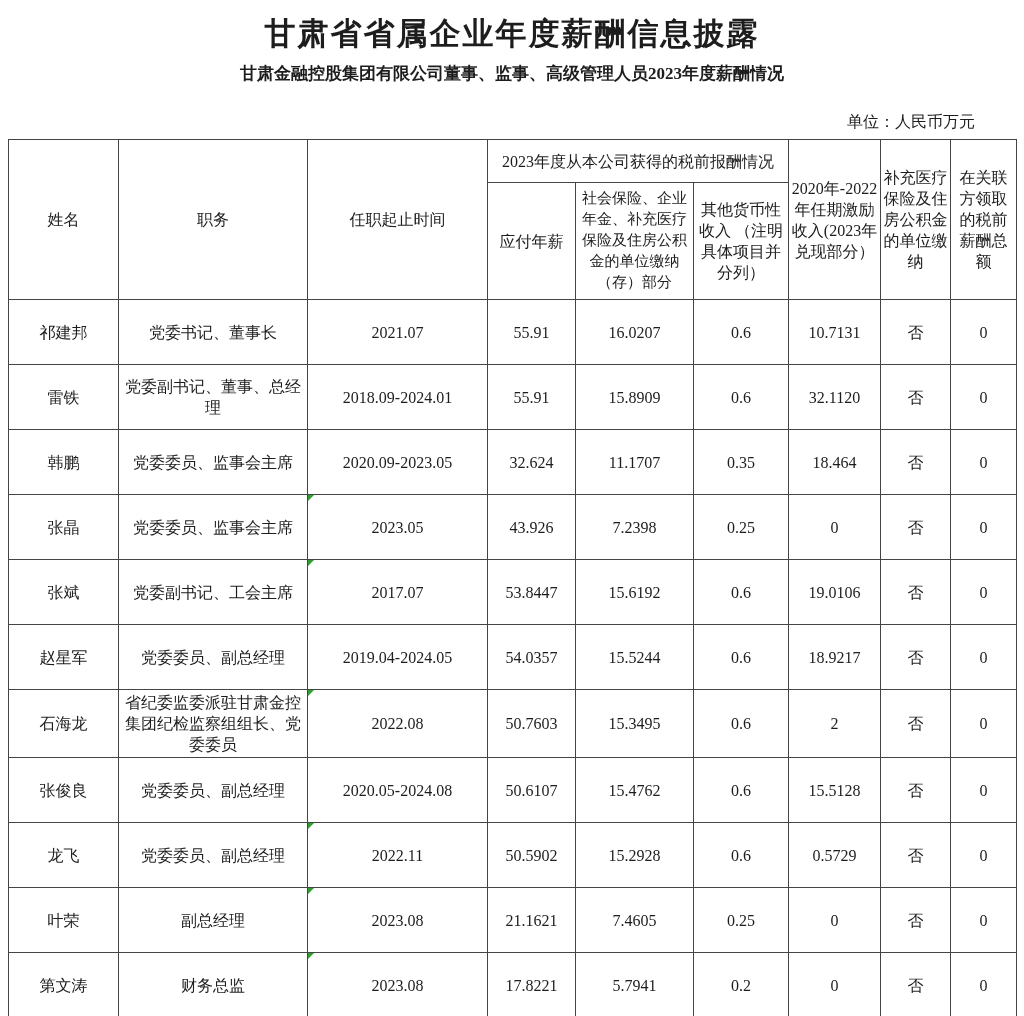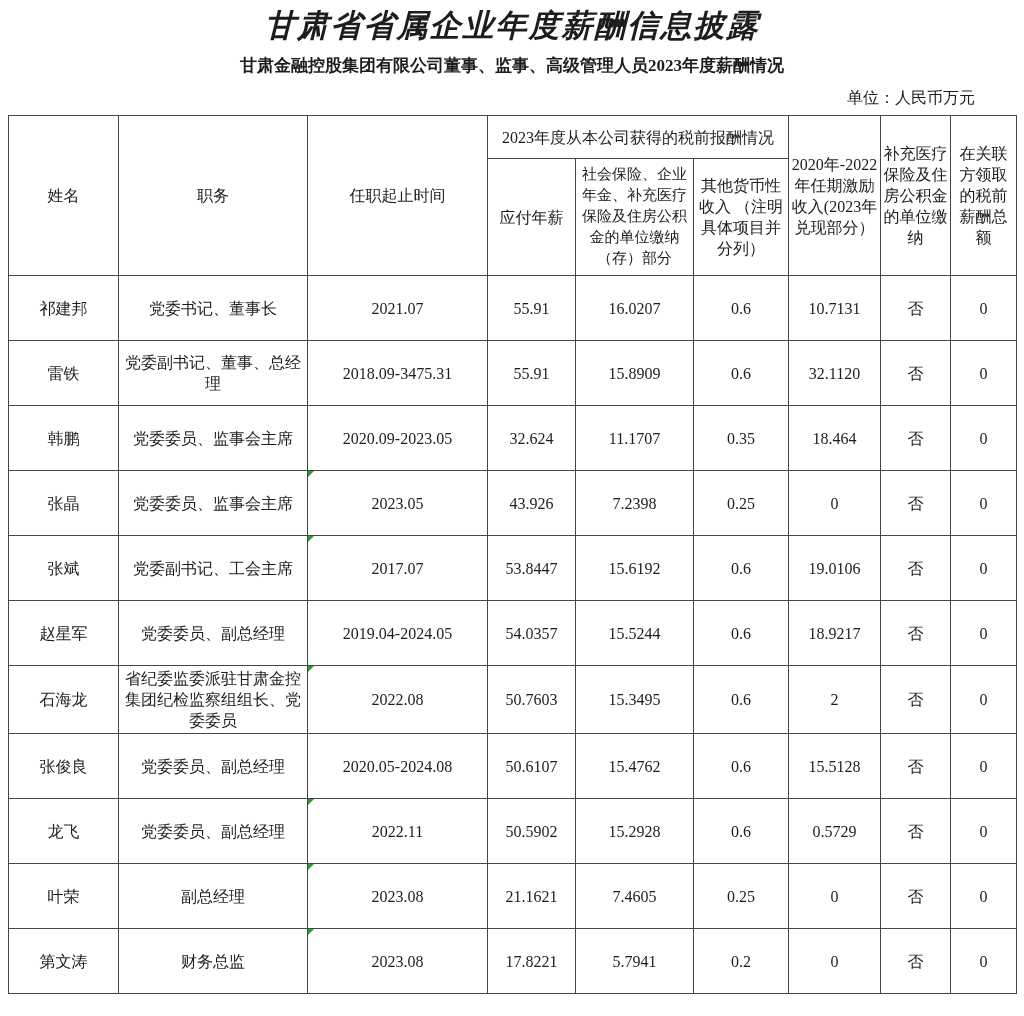--- a/index.html
+++ b/index.html
@@ -10,37 +10,36 @@
   .page {
     width: 1024px;
     height: 1016px;
     background: #ffffff;
     color: #1d1d1d;
     font-family: "Liberation Serif", "DejaVu Serif", serif;
     overflow: hidden;
     position: relative;
   }
   .title {
-    padding-top: 8px;
+    padding-top: 16px;
     text-align: center;
     font-size: 31px;
     line-height: 36px;
     font-weight: 700;
     letter-spacing: 2px;
-    font-style: italic;
   }
   .subtitle {
     margin-top: 12px;
     text-align: center;
     font-size: 17px;
     line-height: 20px;
     font-weight: 700;
   }
   .unit-note {
-    margin-top: 12px;
+    margin-top: 28px;
     text-align: right;
     padding-right: 49px;
     font-size: 16px;
     line-height: 20px;
   }
   table.salary-table {
     border-collapse: collapse;
     table-layout: fixed;
     width: 1008px;
     margin: 7px 0 0 8px;
@@ -123,21 +122,21 @@
           <td class="cell-annual-salary">55.91</td>
           <td class="cell-insurance">16.0207</td>
           <td class="cell-other-income">0.6</td>
           <td class="cell-incentive">10.7131</td>
           <td class="cell-related-flag">否</td>
           <td class="cell-related-total">0</td>
         </tr>
         <tr>
           <td class="cell-name">雷铁</td>
           <td class="cell-position">党委副书记、董事、总经理</td>
-          <td class="cell-tenure">2018.09-3475.31</td>
+          <td class="cell-tenure">2018.09-2024.01</td>
           <td class="cell-annual-salary">55.91</td>
           <td class="cell-insurance">15.8909</td>
           <td class="cell-other-income">0.6</td>
           <td class="cell-incentive">32.1120</td>
           <td class="cell-related-flag">否</td>
           <td class="cell-related-total">0</td>
         </tr>
         <tr>
           <td class="cell-name">韩鹏</td>
           <td class="cell-position">党委委员、监事会主席</td>

